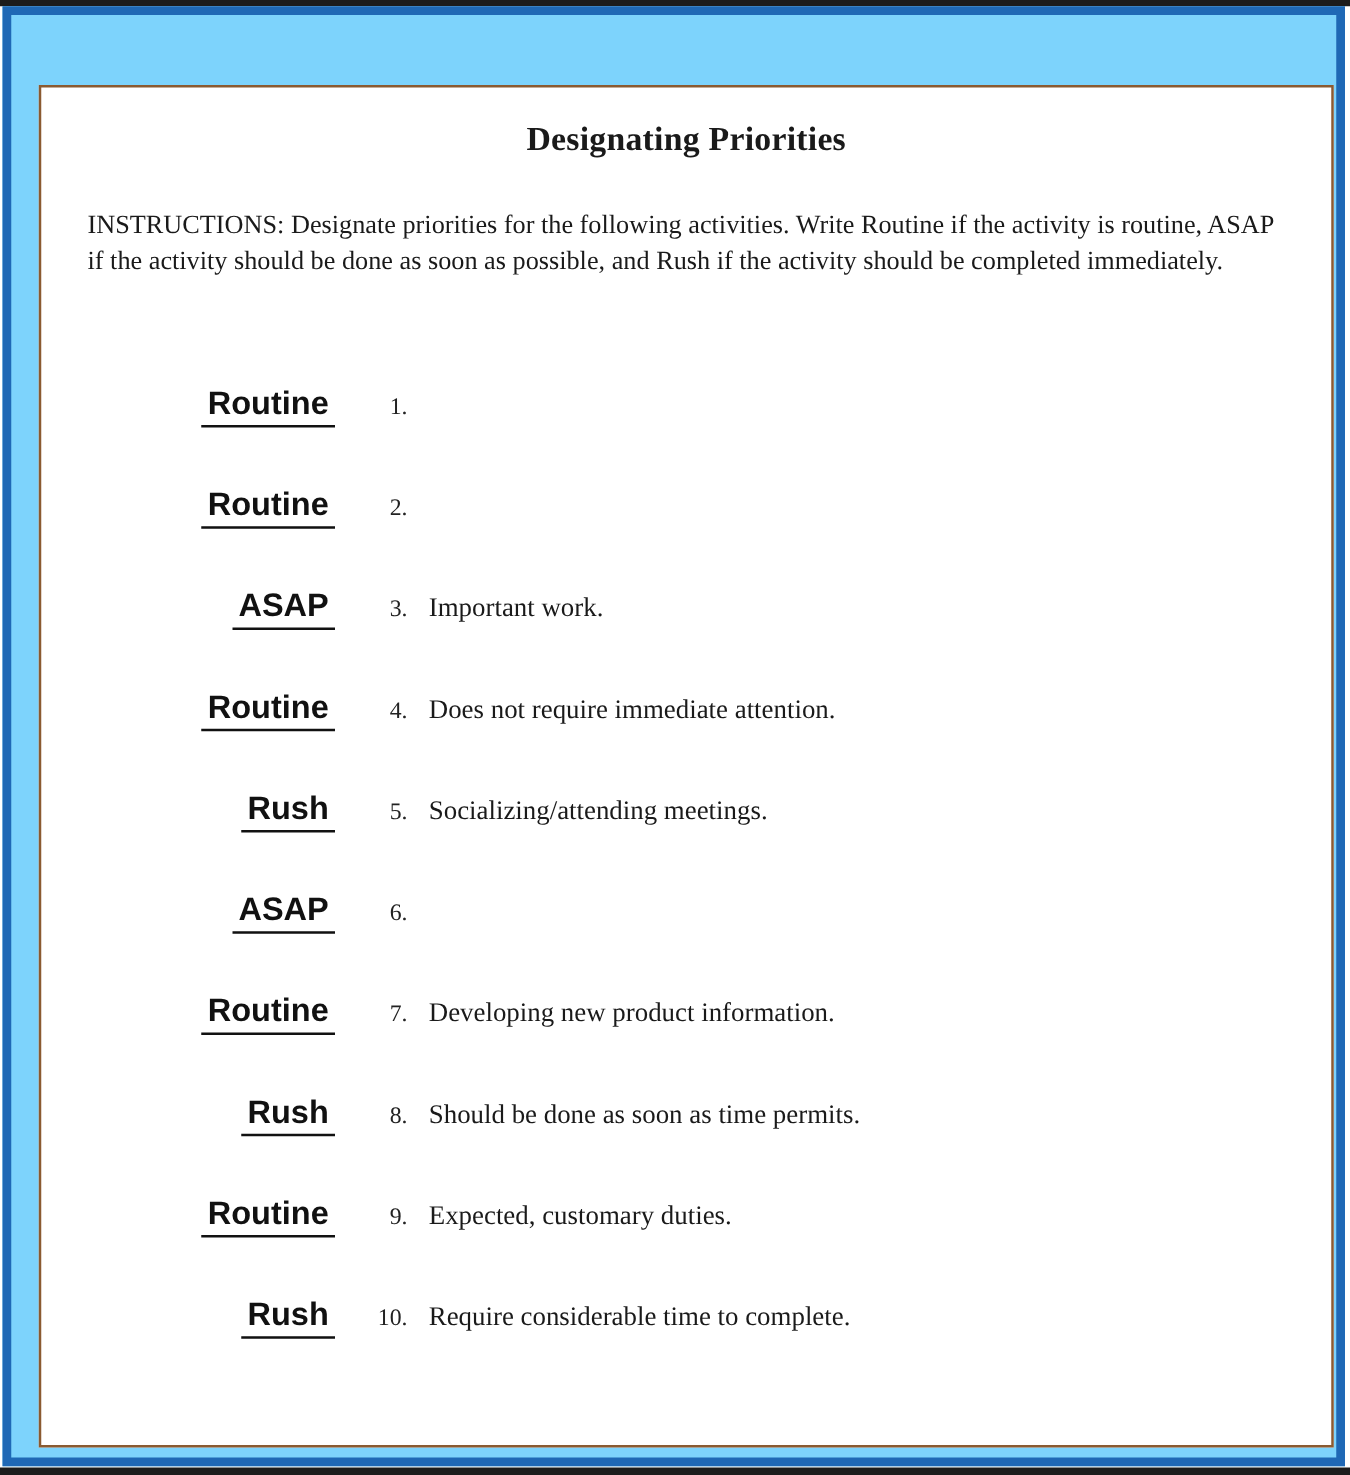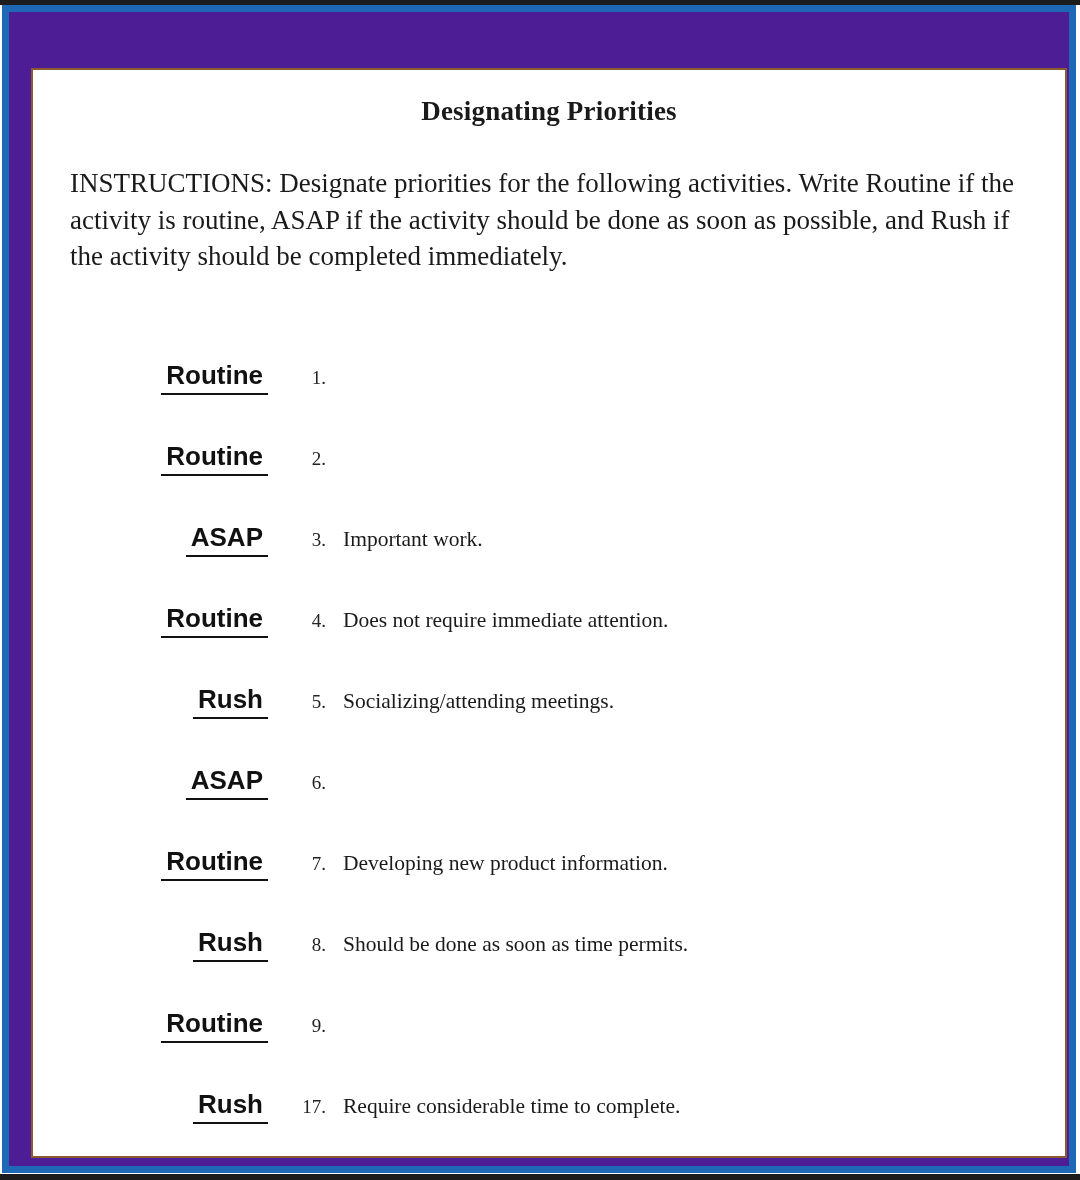--- a/index.html
+++ b/index.html
@@ -34,21 +34,21 @@
     background: #1c1c1c;
   }
   .blue-frame {
     position: absolute;
     left: 2px;
     top: 5px;
     width: 1074px;
     height: 1168px;
     border: 7px solid #1f68b5;
     box-sizing: border-box;
-    background: #4c1d95;
+    background: #7dd3fc;
   }
   .doc-frame {
     position: absolute;
     left: 22px;
     top: 56px;
     width: 1036px;
     height: 1090px;
     border: 2px solid #8a5a31;
     box-sizing: border-box;
     background: #ffffff;
@@ -58,21 +58,21 @@
     font-family: "Liberation Serif", serif;
     font-weight: bold;
     font-size: 27px;
     color: #1a1a1a;
     margin-top: 26px;
     letter-spacing: 0.2px;
   }
   .instructions {
     margin: 38px 34px 0 37px;
     font-family: "Liberation Serif", serif;
-    font-size: 27px;
+    font-size: 21px;
     line-height: 1.36;
     color: #1a1a1a;
     text-align: left;
   }
   .items {
     margin-top: 38px;
     padding: 0 0 0 0;
   }
   .item-row {
     display: flex;
@@ -188,26 +188,27 @@
           </div>
           <div class="num-cell">8.</div>
           <div class="text-cell">Should be done as soon as time permits.</div>
         </div>
 
         <div class="item-row">
           <div class="answer-cell">
             <span class="answer">Routine</span>
           </div>
           <div class="num-cell">9.</div>
+          <div class="text-cell">Expected, customary duties.</div>
         </div>
 
         <div class="item-row">
           <div class="answer-cell">
             <span class="answer">Rush</span>
           </div>
-          <div class="num-cell">17.</div>
+          <div class="num-cell">10.</div>
           <div class="text-cell">Require considerable time to complete.</div>
         </div>
 
       </div>
     </div>
   </div>
 </div>
 
 </body></html>

